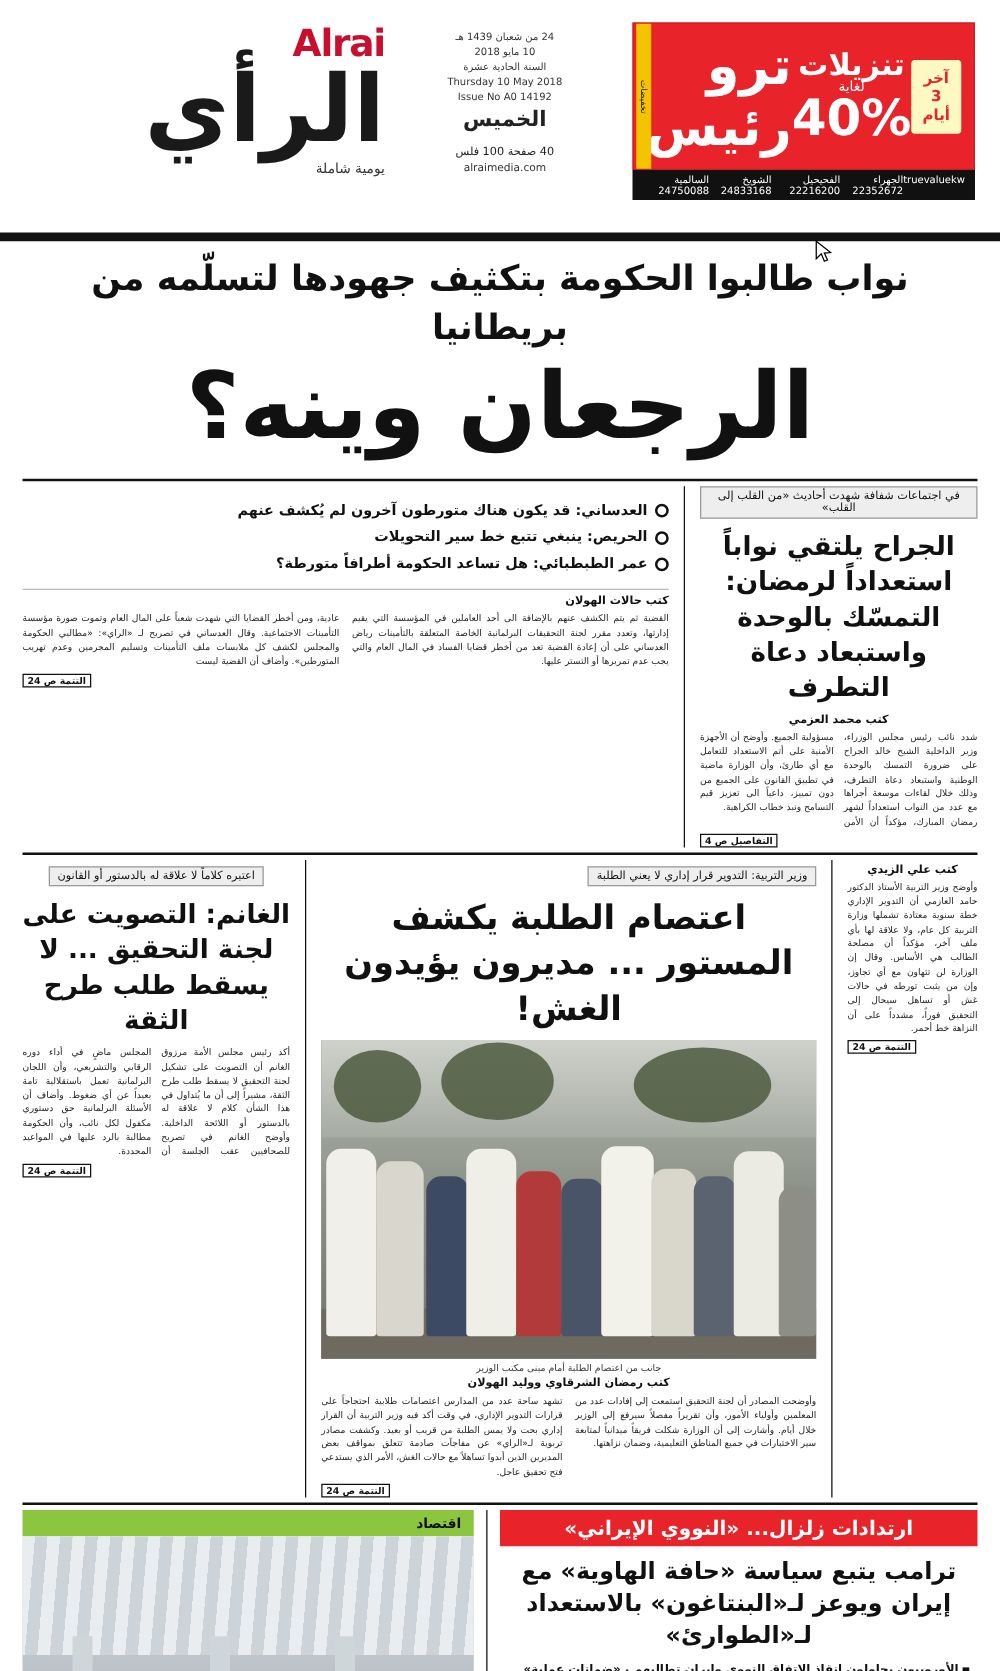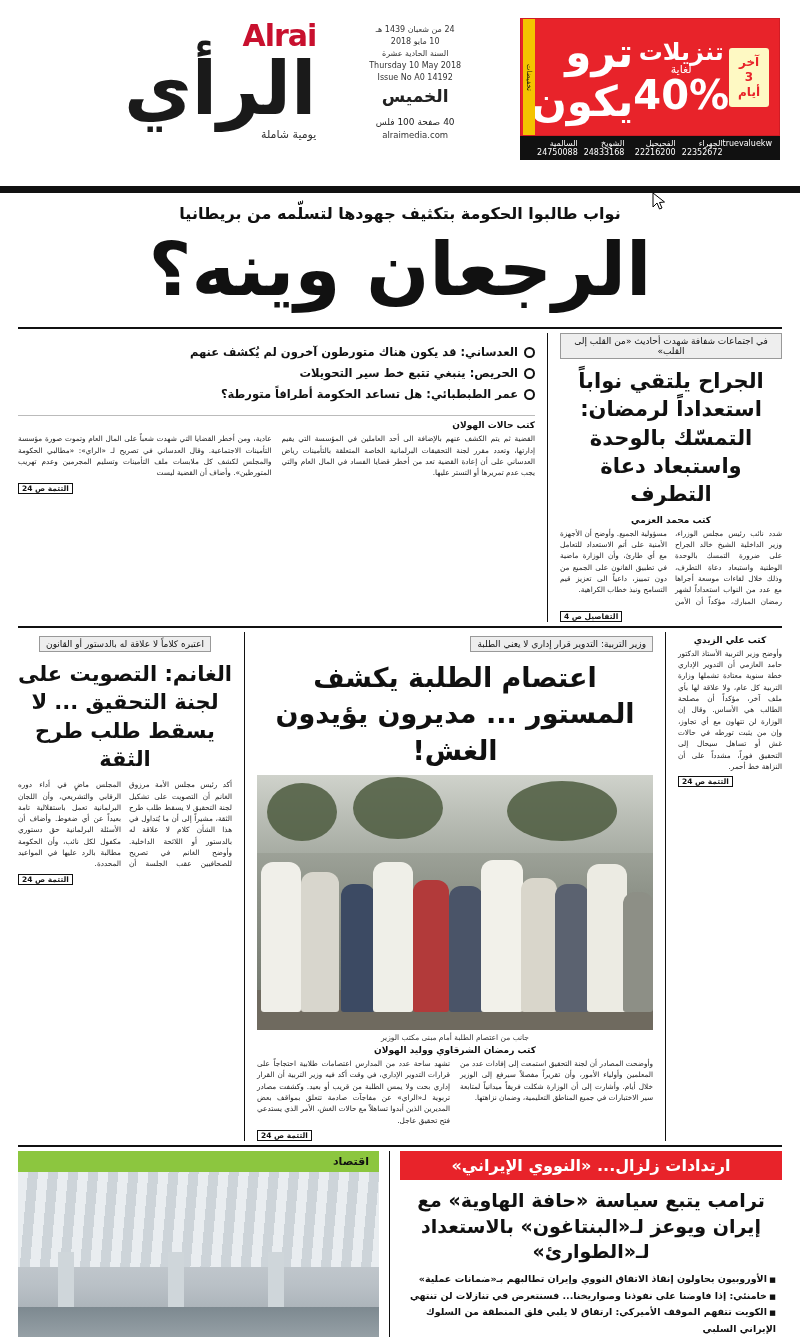--- a/index.html
+++ b/index.html
@@ -30,21 +30,21 @@
   .ad-sale .t1{font-size:24px;font-weight:bold;text-align:center;}
   .ad-sale .t2{font-size:40px;font-weight:bold;}
   .ad-logo{color:#fff;font-size:42px;font-weight:bold;letter-spacing:-2px;}
   .ad-strip{background:#111;color:#fff;font-size:8px;display:flex;flex-direction:row-reverse;justify-content:space-between;padding:3px 8px;box-sizing:border-box;}
   .ad-side{position:absolute;left:2px;top:0;bottom:0;width:12px;background:#f4c400;writing-mode:vertical-rl;font-size:7px;color:#111;display:flex;align-items:center;justify-content:center;}
 
   .rule-thick{height:7px;background:#111;margin:6px 0 0 0;}
 
   
   .headstory{padding:10px 18px 6px 18px;text-align:center;}
-  .kicker{font-size:16px;font-weight:bold;line-height:1.4;color:#111;}
+  .kicker{font-size:28px;font-weight:bold;line-height:1.4;color:#111;}
   .mainhead{font-size:74px;font-weight:bold;line-height:1.05;margin:6px 0 8px 0;letter-spacing:-2px;}
 
   .sep{height:2px;background:#111;margin:4px 18px;}
   .sep-thin{height:1px;background:#bbb;margin:4px 18px;}
 
   
   .cols{display:flex;flex-direction:row;padding:0 18px;box-sizing:border-box;gap:12px;}
   .vdiv{width:1px;background:#111;}
 
   .bullets{padding:6px 0 4px 0;}
@@ -102,21 +102,21 @@
       <div class="issue-line">Thursday 10 May 2018</div>
       <div class="issue-line">Issue No A0 14192</div>
       <div class="issue-day">الخميس</div>
       <div class="issue-price">40 صفحة 100 فلس</div>
       <div class="issue-site">alraimedia.com</div>
     </div>
 
     <div class="ad-block">
       <div class="ad-banner">
         <div class="ad-side">تخفيضات</div>
-        <div class="ad-logo">ترو يكون</div>
+        <div class="ad-logo">ترو رئيس</div>
         <div class="ad-sale">
           <div class="t1">تنزيلات</div>
           <div style="font-size:11px">لغاية</div>
           <div class="t2">40%</div>
         </div>
         <div class="ad-badge">آخر 3 أيام</div>
       </div>
       <div class="ad-strip">
         <span>السالمية 24750088</span>
         <span>الشويخ 24833168</span>

